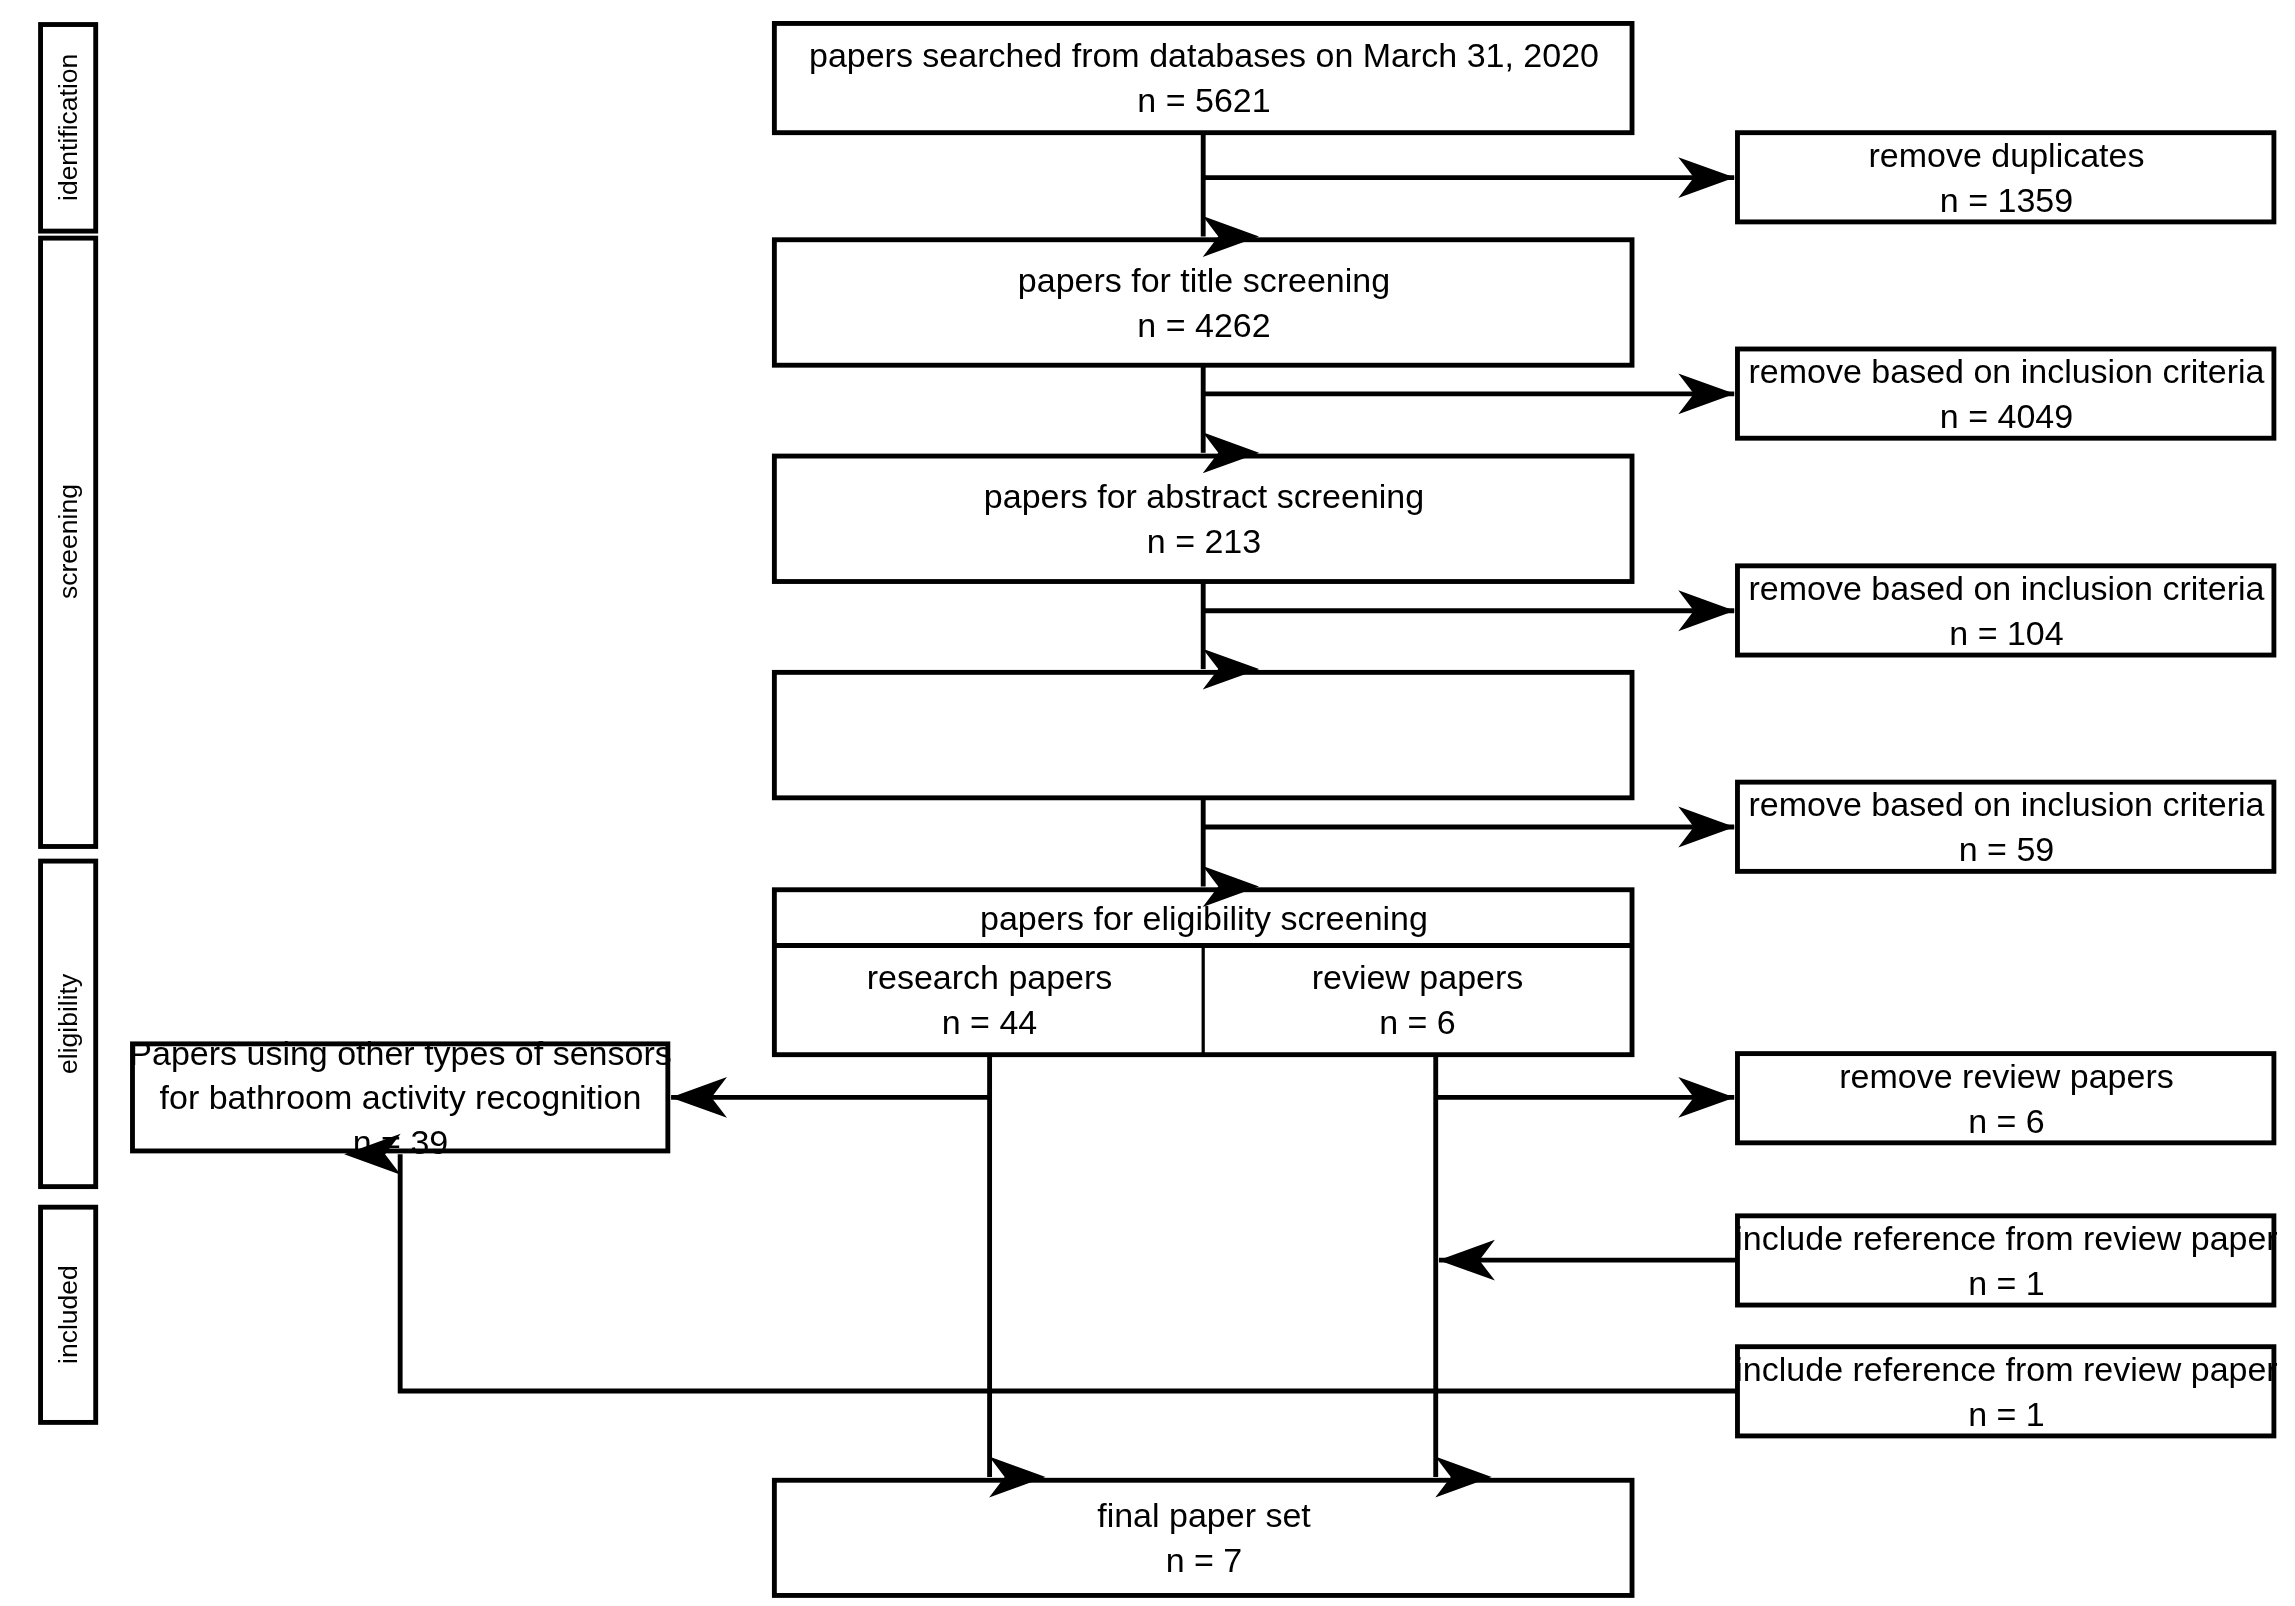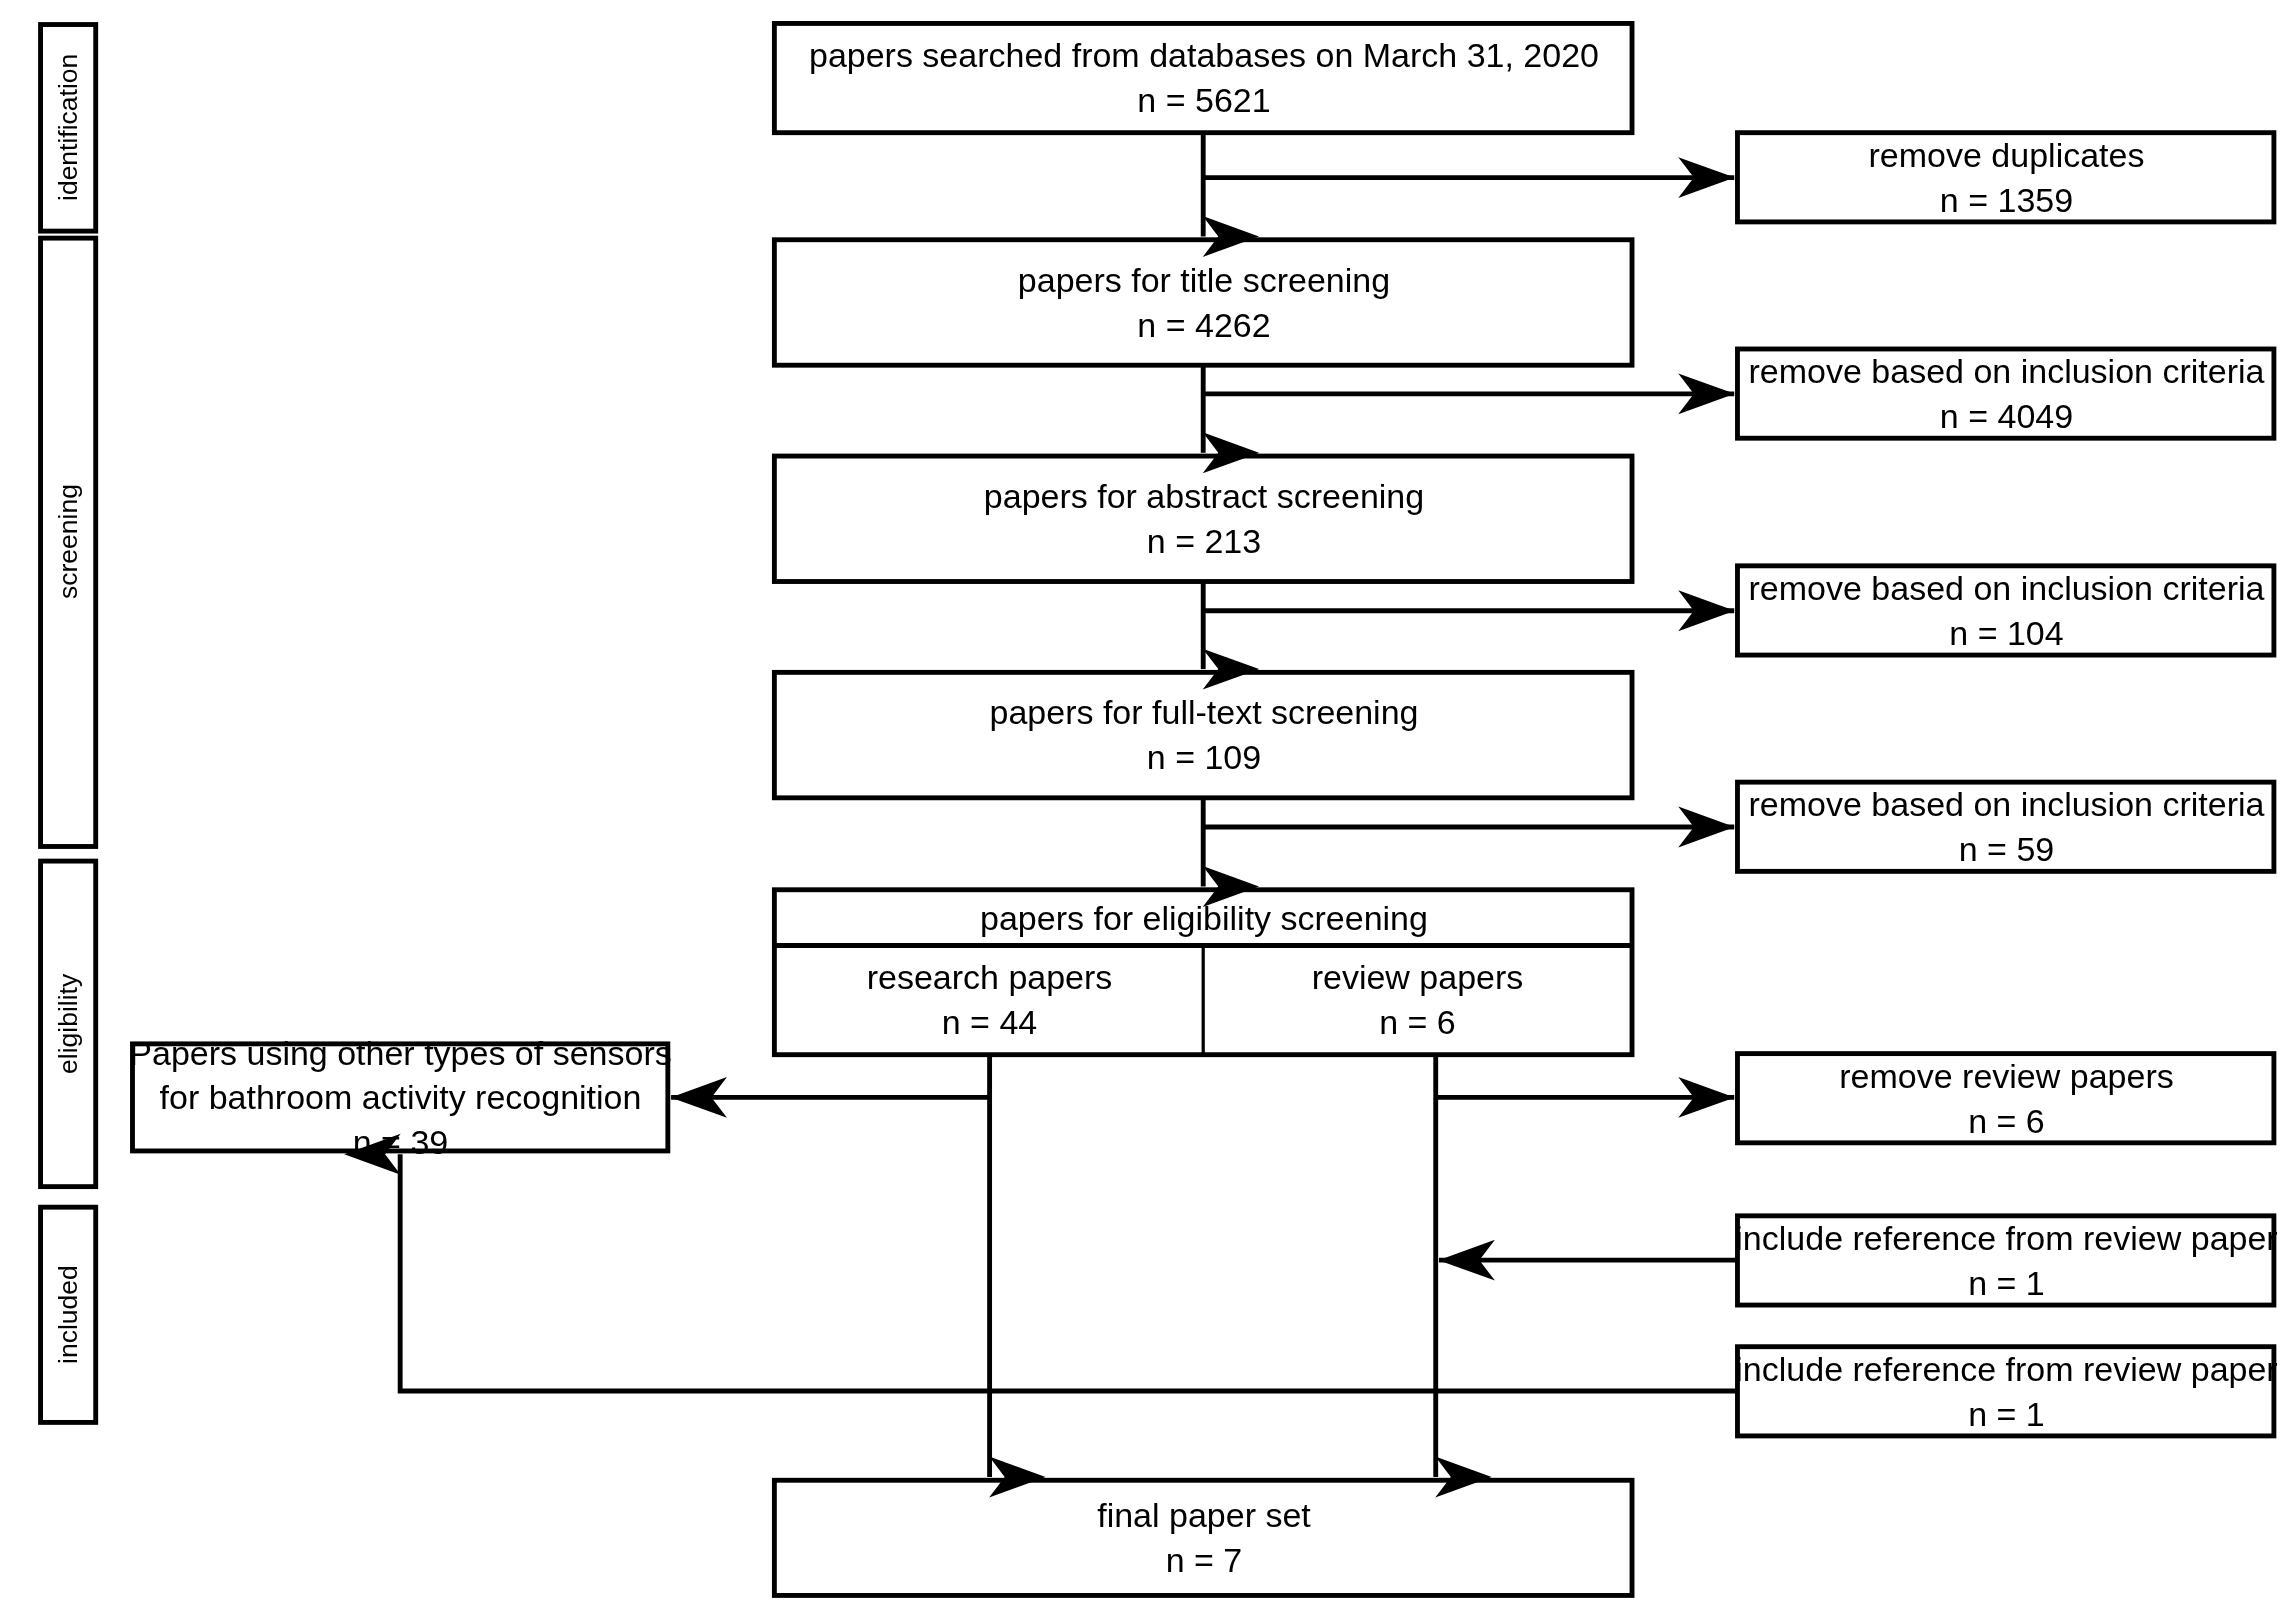--- a/index.html
+++ b/index.html
@@ -158,24 +158,20 @@
   <div class="box-text" style="left:775px; top:240px; width:858px; height:125px;">
     <span class="ln">papers for title screening</span>
     <span class="ln">n = 4262</span>
   </div>
 
   <div class="box-text" style="left:775px; top:456px; width:858px; height:125px;text-align:center;">
     <span class="ln">papers for abstract screening</span>
     <span class="ln">n = 213</span>
   </div>
 
-  <div class="box-text" style="left:775px; top:672px; width:858px; height:125px;">
-    <span class="ln">papers for full-text screening</span>
-    <span class="ln">n = 109</span>
-  </div>
 
   <div class="box-text" style="left:775px; top:890px; width:858px; height:56px;">
     <span class="ln">papers for eligibility screening</span>
   </div>
   <div class="box-text" style="left:775px; top:945px; width:429px; height:109px;">
     <span class="ln">research papers</span>
     <span class="ln">n = 44</span>
   </div>
   <div class="box-text" style="left:1203px; top:945px; width:429px; height:109px;">
     <span class="ln">review papers</span>

